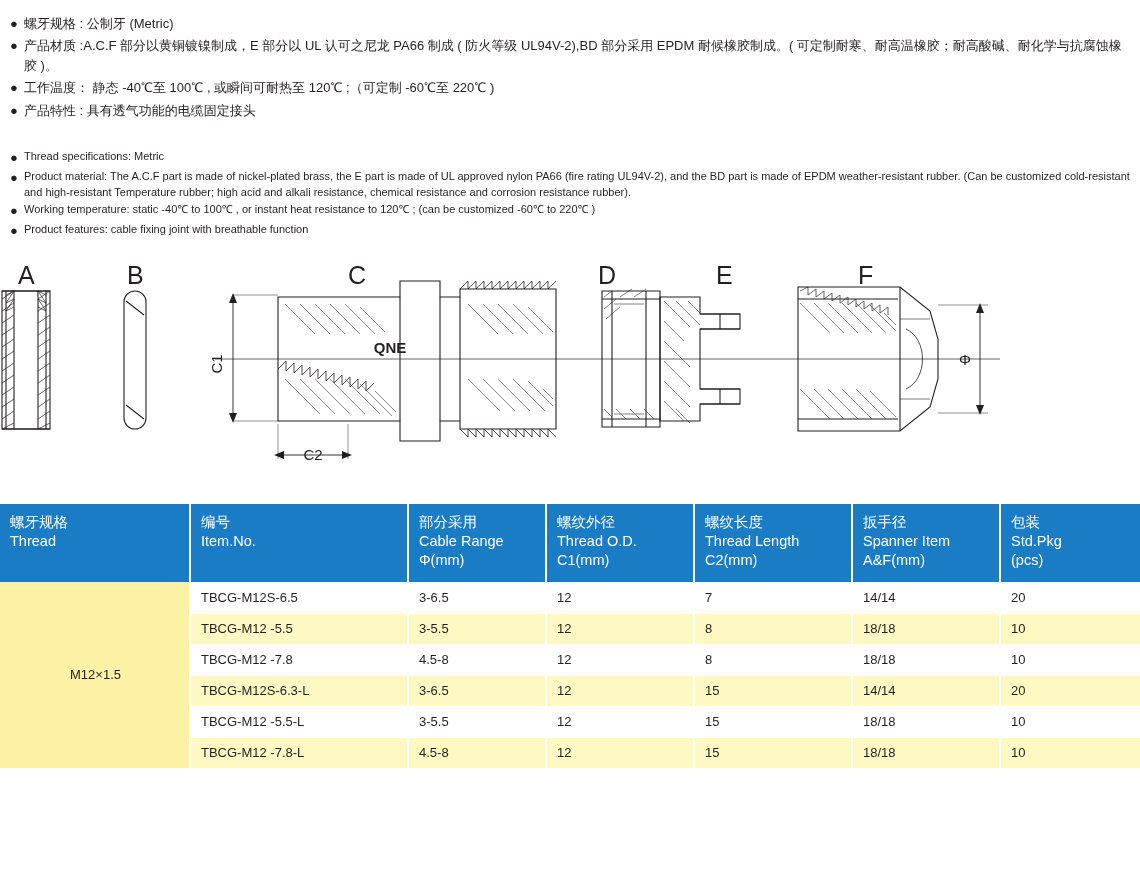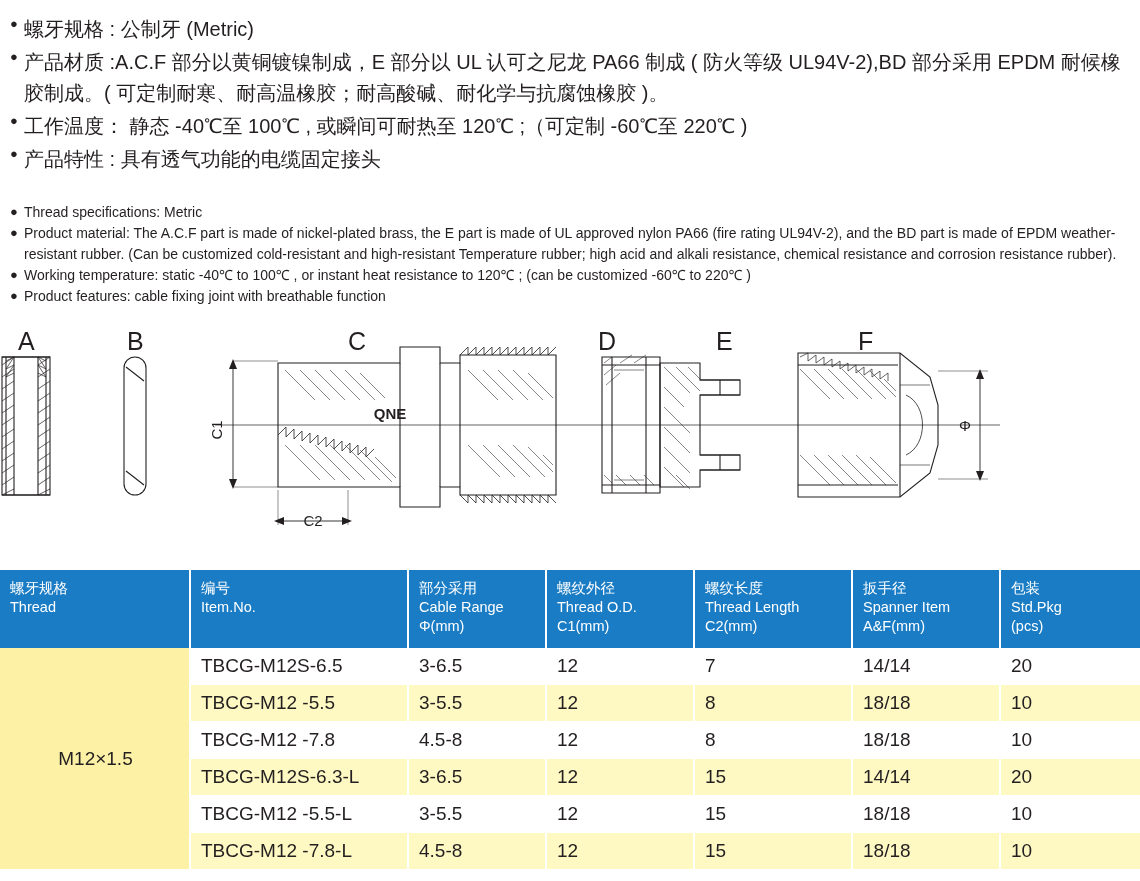--- a/index.html
+++ b/index.html
@@ -30,22 +30,22 @@
   .spec-line .dot {
     flex: 0 0 auto;
     width: 14px;
     font-size: 13px;
     line-height: 1.55;
     color: #231f20;
   }
   .spec-line .txt {
     flex: 1 1 auto;
   }
-  .cn { font-size: 20px; }
-  .en { font-size: 14px; }
+  .cn { font-size: 13px; }
+  .en { font-size: 11px; }
 
   .specs-en { margin-top: 13px; }
   .specs-en .spec-line { margin-bottom: 0px; line-height: 1.5; }
 
   
   .drawing {
     position: relative;
     height: 245px;
     margin-top: 18px;
   }
@@ -78,21 +78,21 @@
     margin-top: 38px;
   }
   table.spec-table th:last-child { border-right: none; }
   table.spec-table td {
     padding: 7px 8px 7px 10px;
     border-right: 2px solid #ffffff;
     border-bottom: 1px solid #ffffff;
     vertical-align: middle;
     height: 31px;
     color: #231f20;
-    font-size: 19px;
+    font-size: 13px;
   }
   table.spec-table td:last-child { border-right: none; }
   .row-a td { background: #ffffff; }
   .row-b td { background: #fef9c3; }
   td.thread-cell {
     background: #fdf1a6 !important;
     text-align: center;
     vertical-align: middle;
     font-size: 15px;
     border-bottom: none;

